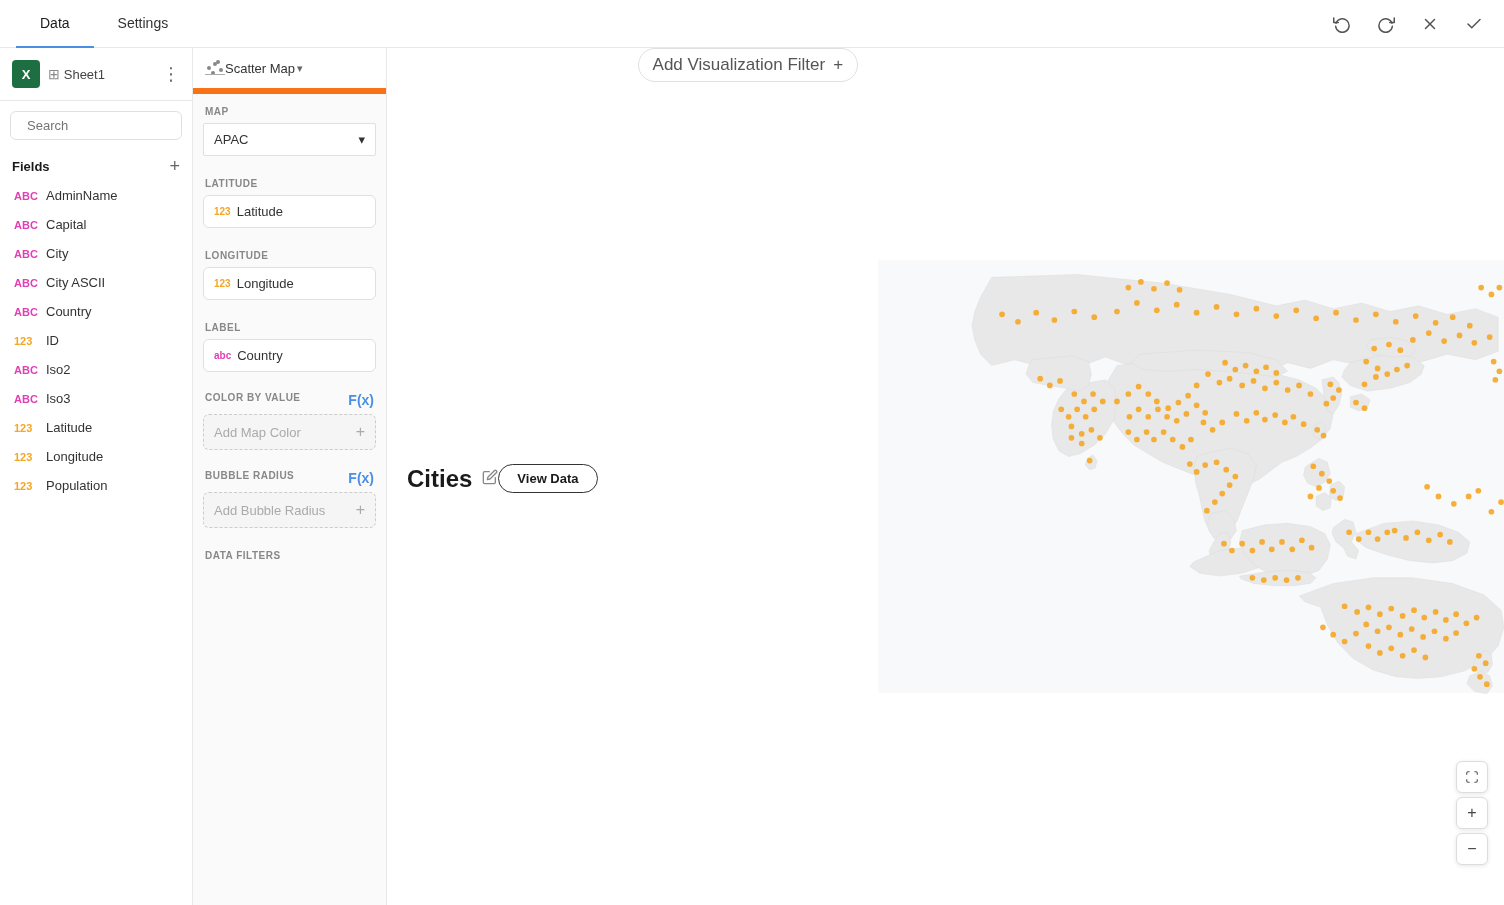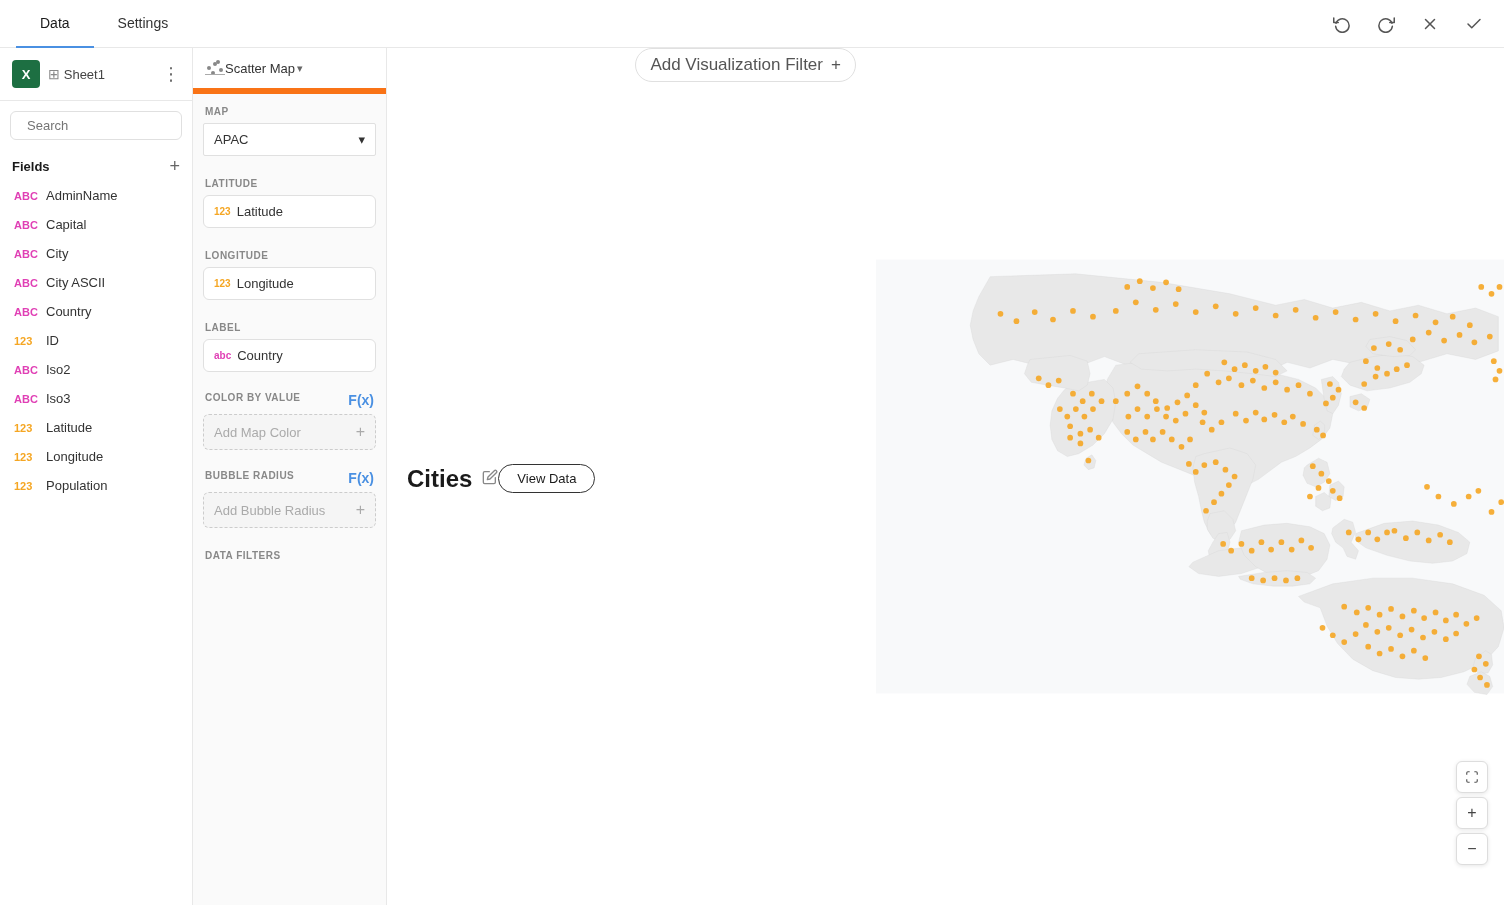--- a/index.html
+++ b/index.html
@@ -310,21 +310,21 @@
       cursor: pointer;
     }
     .view-data-btn {
       border: 1.5px solid #333;
       border-radius: 20px;
       padding: 6px 18px;
       font-size: 13px;
       background: #fff;
       cursor: pointer;
       color: #1a1a1a;
-      font-weight: 400;
+      font-weight: 700;
     }
 
     .filter-bar {
       padding: 0 20px 10px;
       flex-shrink: 0;
     }
     .add-filter-btn {
       display: flex;
       align-items: center;
       gap: 8px;

